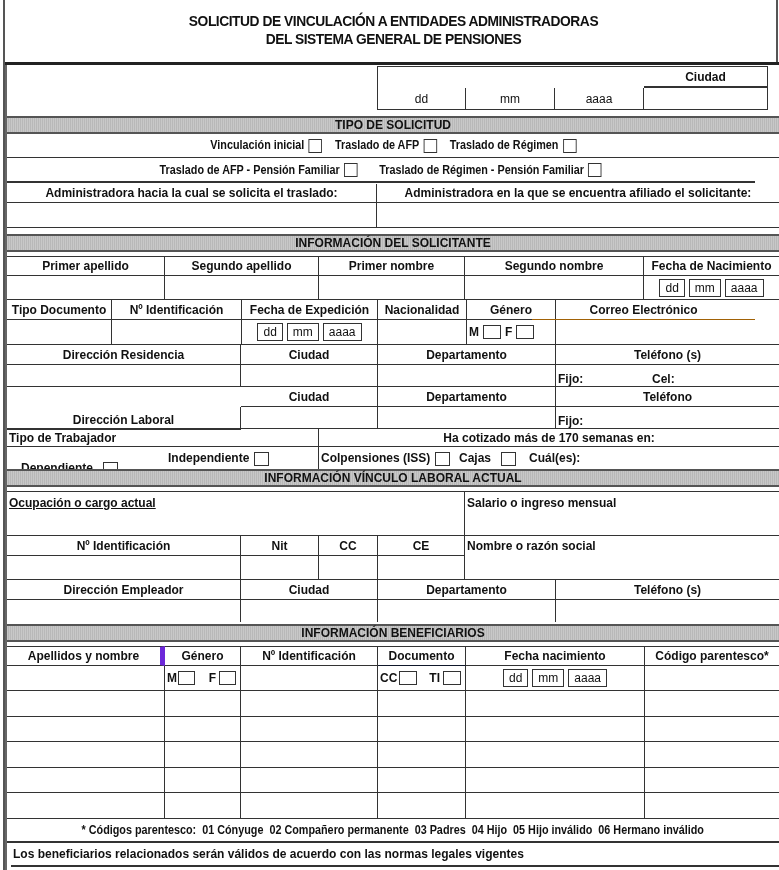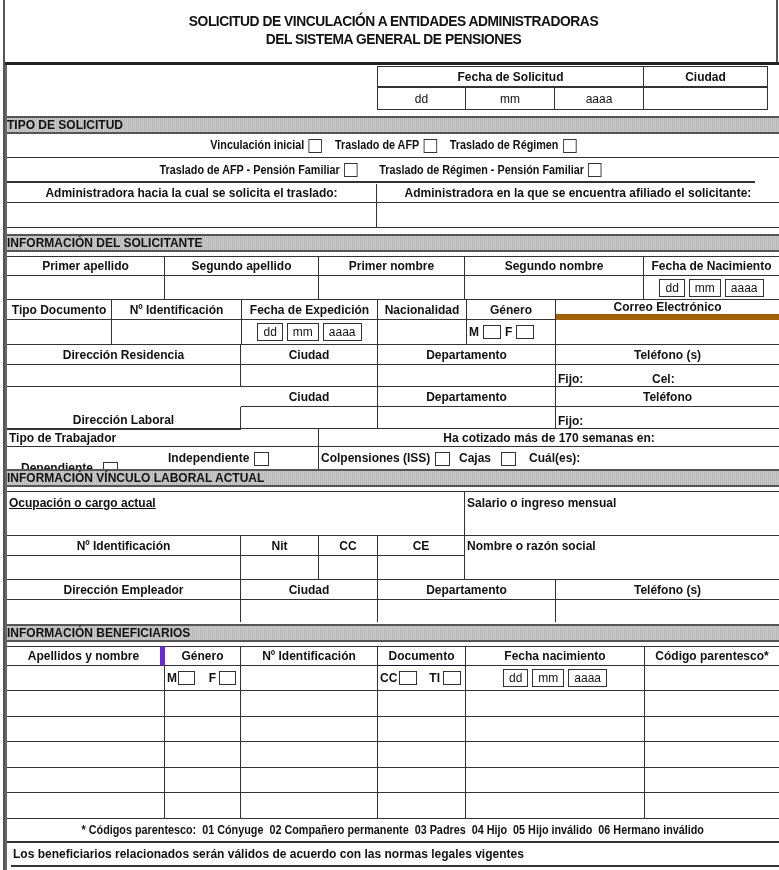--- a/index.html
+++ b/index.html
@@ -7,21 +7,21 @@
          font-family:"Liberation Sans", sans-serif; color:#111; }
   .abs { position:absolute; box-sizing:border-box; }
   .b { font-weight:bold; font-size:12px; }
   .frame-left { left:3px; top:0; width:2px; height:870px; background:#555; }
   .title { left:8px; top:0; width:771px; height:62px; text-align:center; font-size:15px;
            font-family:"Liberation Sans", sans-serif; font-weight:bold; letter-spacing:-0.5px;
            padding-top:12px; line-height:18px; transform:scaleX(0.92); transform-origin:center top; }
   .thickline { height:3px; background:#222; }
   .gray { background:
       repeating-linear-gradient(90deg,#c8c8c8 0 1px,#b8b8b8 1px 2px),
-      #c0c0c0; border-top:2px solid #555; border-bottom:2px solid #555; 
+      #c0c0c0; border-top:2px solid #555; border-bottom:2px solid #555; text-align:center;
       font-weight:bold; font-size:12px; line-height:14px; }
   .cell { display:flex; align-items:center; justify-content:center; font-weight:bold; font-size:12px; white-space:nowrap; }
   .left { justify-content:flex-start; padding-left:2px; }
   .cb { display:inline-block; width:13px; height:12px; border:1px solid #333; background:#fff; vertical-align:middle; margin-left:5px; }
   .cbw { display:inline-block; width:16px; height:12px; border:1px solid #333; vertical-align:middle; margin:0 4px; }
   .datebox { display:inline-block; border:1px solid #333; font-weight:normal; font-size:12px; padding:1px 5px; margin:0 2px; background:#fff; }
   .small { font-weight:normal; font-size:12px; }
   .condensed { transform:scaleX(0.9); transform-origin:center; }
 </style>
 </head>
@@ -31,21 +31,20 @@
 <div class="abs" style="left:776px;top:0;width:2px;height:62px;background:#555"></div>
 
 <div class="abs title">
   <div>SOLICITUD DE VINCULACIÓN A ENTIDADES ADMINISTRADORAS</div>
   <div>DEL SISTEMA GENERAL DE PENSIONES</div>
 </div>
 <div class="abs thickline" style="left:5px;top:62px;width:774px;"></div>
 <div class="abs" style="left:5px;top:65px;width:2px;height:805px;background:#666"></div>
 
 <div class="abs" style="left:377px;top:66px;width:391px;height:44px;border:1px solid #333;">
-  <div class="abs cell" style="left:0;top:0;width:266px;height:21px;border-bottom:2px solid #333;border-right:1px solid #333;">Fecha de Solicitud</div>
   <div class="abs cell" style="left:266px;top:0;width:123px;height:21px;border-bottom:2px solid #333;">Ciudad</div>
   <div class="abs cell small" style="left:0;top:21px;width:88px;height:21px;border-right:1px solid #333;">dd</div>
   <div class="abs cell small" style="left:88px;top:21px;width:89px;height:21px;border-right:1px solid #333;">mm</div>
   <div class="abs cell small" style="left:177px;top:21px;width:89px;height:21px;border-right:1px solid #333;">aaaa</div>
   <div class="abs" style="left:266px;top:21px;width:123px;height:21px;"></div>
 </div>
 
 <div class="abs gray" style="left:7px;top:116px;width:772px;height:18px;">TIPO DE SOLICITUD</div>
 <div class="abs cell" style="left:7px;top:134px;width:772px;height:24px;border-bottom:1px solid #333;">
   <span class="condensed" style="display:inline-flex;align-items:center;gap:14px;">
@@ -81,21 +80,21 @@
   <span class="datebox">dd</span>
   <span class="datebox">mm</span>
   <span class="datebox">aaaa</span>
 </div>
 
 <div class="abs cell" style="left:7px;top:300px;width:105px;height:20px;border-right:1px solid #333;border-bottom:1px solid #333;">Tipo Documento</div>
 <div class="abs cell" style="left:112px;top:300px;width:130px;height:20px;border-right:1px solid #333;border-bottom:1px solid #333;">Nº Identificación</div>
 <div class="abs cell" style="left:242px;top:300px;width:136px;height:20px;border-right:1px solid #333;border-bottom:1px solid #333;">Fecha de Expedición</div>
 <div class="abs cell" style="left:378px;top:300px;width:89px;height:20px;border-right:1px solid #333;border-bottom:1px solid #333;">Nacionalidad</div>
 <div class="abs cell" style="left:467px;top:300px;width:89px;height:20px;border-right:1px solid #333;border-bottom:1px solid #333;">Género</div>
-<div class="abs cell" style="left:556px;top:300px;width:223px;height:20px;border-bottom:6px solid #a16207;text-align:right;">Correo Electrónico</div>
+<div class="abs cell" style="left:532px;top:300px;width:223px;height:20px;border-bottom:1px solid #a16207;text-align:right;">Correo Electrónico</div>
 
 <div class="abs" style="left:7px;top:320px;width:105px;height:25px;border-right:1px solid #333;border-bottom:1px solid #333;"></div>
 <div class="abs" style="left:112px;top:320px;width:130px;height:25px;border-right:1px solid #333;border-bottom:1px solid #333;"></div>
 <div class="abs cell" style="left:242px;top:320px;width:136px;height:25px;border-right:1px solid #333;border-bottom:1px solid #333;">
   <span class="datebox">dd</span>
   <span class="datebox">mm</span>
   <span class="datebox">aaaa</span>
 </div>
 <div class="abs" style="left:378px;top:320px;width:89px;height:25px;border-right:1px solid #333;border-bottom:1px solid #333;"></div>
 <div class="abs cell left" style="left:467px;top:320px;width:89px;height:25px;border-right:1px solid #333;border-bottom:1px solid #333;">

